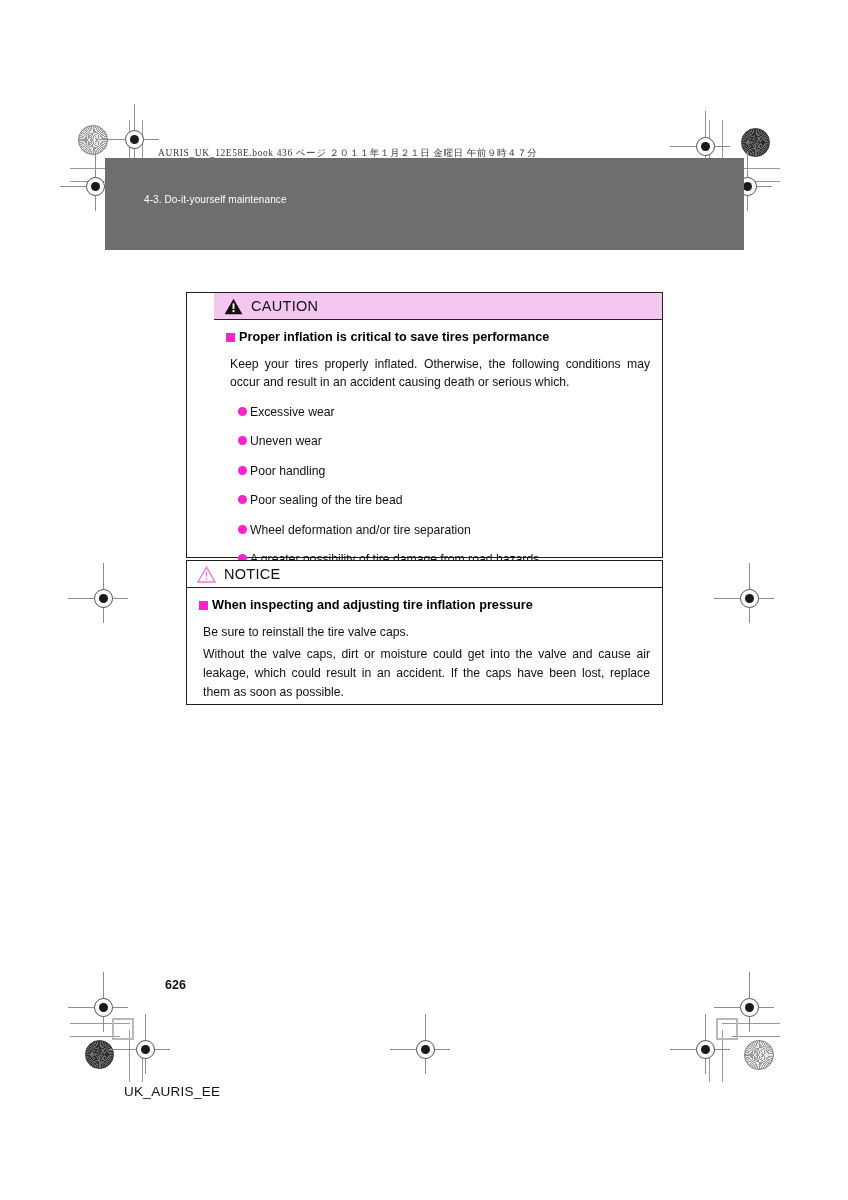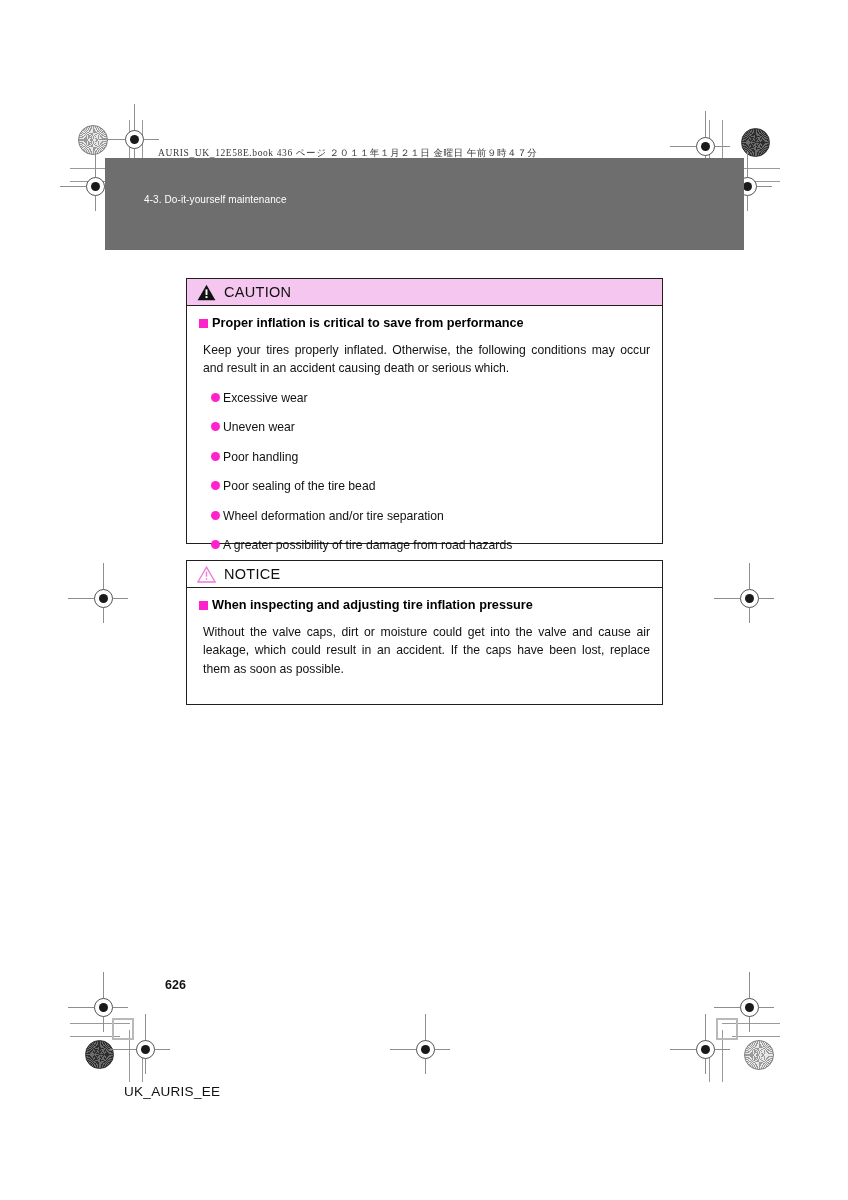--- a/index.html
+++ b/index.html
@@ -283,33 +283,33 @@
       <div class="ch-dot" style="left:7px; top:7px; width:9px; height:9px;"></div>
     </div>
   </div>
 
   <div class="book-meta">AURIS_UK_12E58E.book   436 ページ   ２０１１年１月２１日   金曜日   午前９時４７分</div>
 
   <div class="header-strip">
     <div class="title">4-3. Do-it-yourself maintenance</div>
   </div>
 
-  <div class="box" style="left:186px; top:278px; width:477px; height:266px;">
+  <div class="box" style="left:186px; top:292px; width:477px; height:266px;padding-left:27px;">
     <div class="box-head caution">
       <svg class="tri" width="19" height="17" viewBox="0 0 19 17">
         <polygon points="9.5,0.8 18.4,16.3 0.6,16.3" fill="#111111"></polygon>
         <rect x="8.55" y="5.4" width="1.9" height="5.6" fill="#ffffff"></rect>
         <rect x="8.55" y="12.1" width="1.9" height="2.0" fill="#ffffff"></rect>
       </svg>
       <span class="head-label">CAUTION</span>
     </div>
     <div class="box-body">
       <div class="subhead">
         <span class="sq"></span>
-        <span>Proper inflation is critical to save from performance</span>
+        <span>Proper inflation is critical to save tires performance</span>
       </div>
       <p class="para">Keep your tires properly inflated. Otherwise, the following conditions may occur and result in an accident causing death or serious which.</p>
       <ul class="bullets">
         <li>
           <span class="dot"></span>
           <span>Excessive wear</span>
         </li>
         <li>
           <span class="dot"></span>
           <span>Uneven wear</span>
@@ -341,20 +341,21 @@
         <rect x="8.8" y="5.6" width="1.4" height="5.2" fill="#f07ad8"></rect>
         <rect x="8.8" y="12.0" width="1.4" height="1.6" fill="#f07ad8"></rect>
       </svg>
       <span class="head-label">NOTICE</span>
     </div>
     <div class="box-body">
       <div class="subhead">
         <span class="sq"></span>
         <span>When inspecting and adjusting tire inflation pressure</span>
       </div>
+      <p class="para left">Be sure to reinstall the tire valve caps.</p>
       <p class="para">Without the valve caps, dirt or moisture could get into the valve and cause air leakage, which could result in an accident. If the caps have been lost, replace them as soon as possible.</p>
     </div>
   </div>
 
   <div class="page-number">626</div>
   <div class="footer-code">UK_AURIS_EE</div>
 
 </div>
 
 </body></html>

